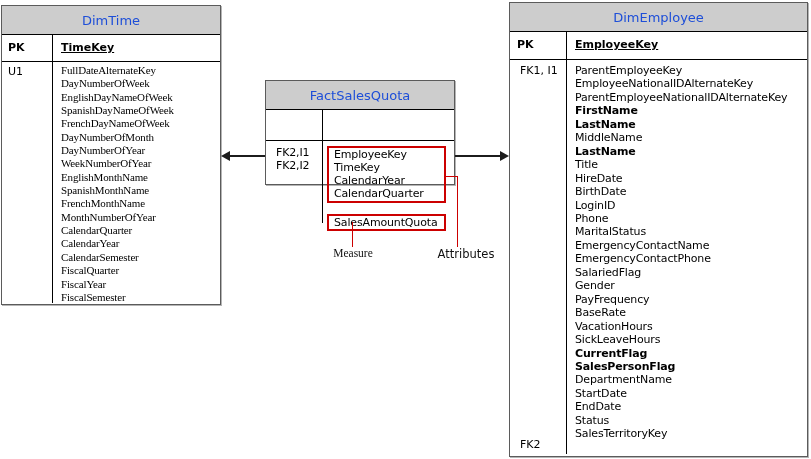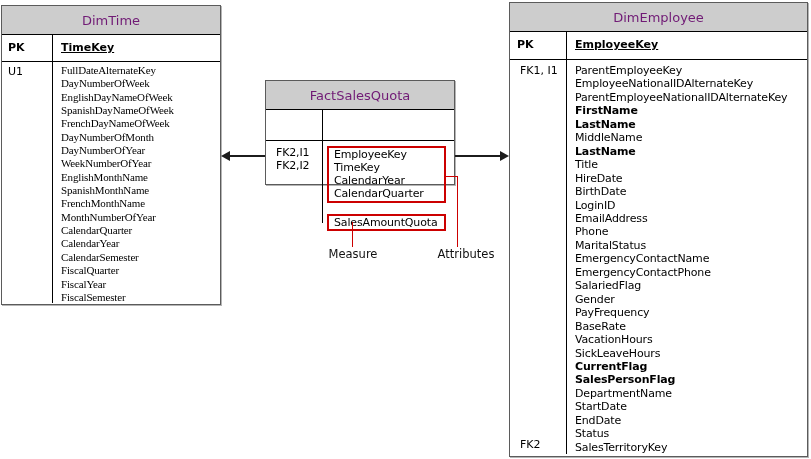--- a/index.html
+++ b/index.html
@@ -11,21 +11,21 @@
   }
   *{margin:0;padding:0;box-sizing:border-box;}
   html,body{background:#fff;}
   body{font-family:"DejaVu Sans","Liberation Sans",sans-serif;color:#000;}
   .canvas{position:relative;width:811px;height:459px;background:#fff;overflow:hidden;}
 
   .table{position:absolute;background:#fff;border:1px solid var(--table-border);
          box-shadow:1px 1px 0 #b5b5b5;}
   .t-header{background:var(--header-bg);border-bottom:1px solid var(--line);
             display:flex;align-items:center;justify-content:center;
-            font-size:13px;color:#701a75;}
+            font-size:13px;color:#1d4ed8;}
   .t-row{display:flex;border-bottom:1px solid var(--line);}
   .keycol{border-right:1px solid var(--line);flex:0 0 auto;}
   .t-body{display:flex;}
   .bold{font-weight:bold;}
   .pk-label{font-weight:bold;font-size:11px;}
   .pk-field{font-weight:bold;text-decoration:underline;font-size:11px;}
   .field-line{font-size:11px;line-height:13.35px;white-space:nowrap;letter-spacing:-0.15px;}
 
   
   .dimtime{left:1px;top:5px;width:220px;height:300px;}
@@ -136,21 +136,21 @@
       </div>
     </div>
   </div>
 
   <div class="arrow-line" style="left:455px;top:155px;width:46px;"></div>
   <div class="arrow-head right" style="left:500px;top:151px;"></div>
 
   <div class="red-line" style="left:352px;top:222px;width:1px;height:25px;"></div>
   <div class="red-line" style="left:446px;top:176px;width:12px;height:1px;"></div>
   <div class="red-line" style="left:457px;top:176px;width:1px;height:71px;"></div>
-  <div class="callout-label" style="left:322px;top:247px;width:62px;">Measure</div>
+  <div class="callout-label" style="left:322px;top:247px;width:62px;font-family:Liberation Serif, serif;">Measure</div>
   <div class="callout-label" style="left:428px;top:247px;width:76px;">Attributes</div>
 
   <div class="table dimemp">
     <div class="t-header">DimEmployee</div>
     <div class="t-row">
       <div class="keycol pk-label">PK</div>
       <div class="pk-field">EmployeeKey</div>
     </div>
     <div class="t-body">
       <div class="keycol">
@@ -162,21 +162,20 @@
           <div class="field-line">EmployeeNationalIDAlternateKey</div>
           <div class="field-line">ParentEmployeeNationalIDAlternateKey</div>
           <div class="field-line bold">FirstName</div>
           <div class="field-line bold">LastName</div>
           <div class="field-line">MiddleName</div>
           <div class="field-line bold">LastName</div>
           <div class="field-line">Title</div>
           <div class="field-line">HireDate</div>
           <div class="field-line">BirthDate</div>
           <div class="field-line">LoginID</div>
-          <div class="field-line">EmailAddress</div>
           <div class="field-line">Phone</div>
           <div class="field-line">MaritalStatus</div>
           <div class="field-line">EmergencyContactName</div>
           <div class="field-line">EmergencyContactPhone</div>
           <div class="field-line">SalariedFlag</div>
           <div class="field-line">Gender</div>
           <div class="field-line">PayFrequency</div>
           <div class="field-line">BaseRate</div>
           <div class="field-line">VacationHours</div>
           <div class="field-line">SickLeaveHours</div>

